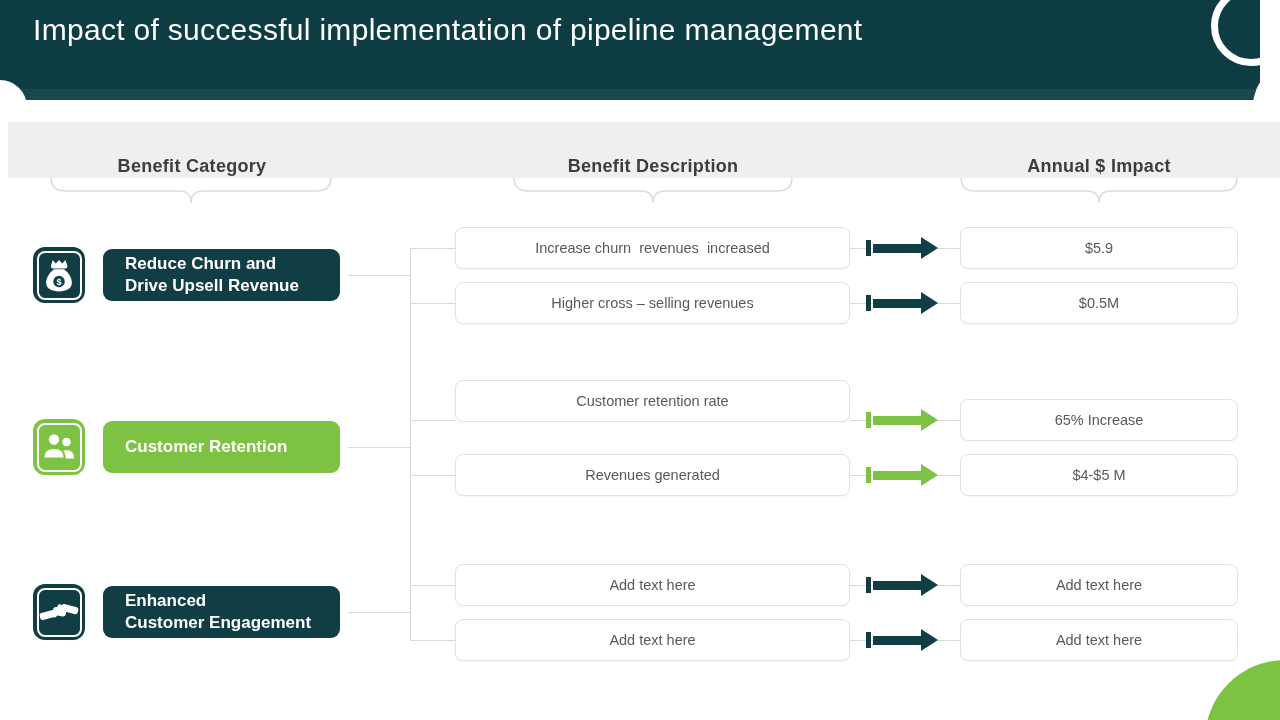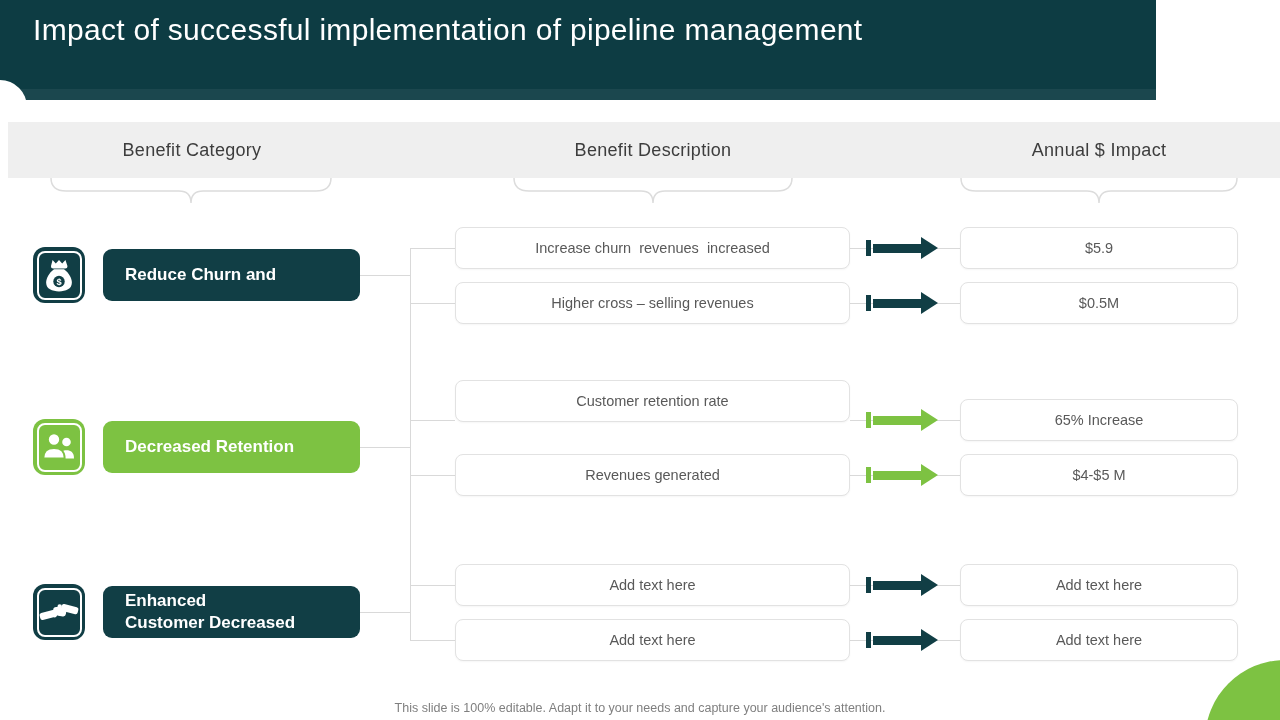--- a/index.html
+++ b/index.html
@@ -11,46 +11,46 @@
     --line:#d9d9d9;
     --text-dark:#3d3d3d;
     --text-gray:#595959;
     --footer-gray:#7f7f7f;
   }
   *{margin:0;padding:0;box-sizing:border-box;}
   body{font-family:"Liberation Sans",sans-serif;background:#888;}
   .slide{position:relative;width:1280px;height:720px;background:#ffffff;overflow:hidden;}
 
   
-  .header{position:absolute;left:0;top:0;width:1156px;height:100px;background:var(--header-teal,#0d3c43);}
+  .header{position:absolute;left:0;top:0;width:1260px;height:100px;background:var(--header-teal,#0d3c43);}
   .header-band{position:absolute;left:0;bottom:0;width:100%;height:11px;background:rgba(255,255,255,0.06);}
   .slide-title{position:absolute;left:33px;top:13px;color:#ffffff;font-size:30px;font-weight:400;letter-spacing:0.3px;}
   .slide-subtitle{position:absolute;left:33px;top:66px;color:rgba(255,255,255,0.95);font-size:11px;font-weight:400;}
   .ring{position:absolute;left:1211px;top:-14px;width:80px;height:80px;border:7px solid #ffffff;border-radius:50%;background:transparent;}
   .notch{position:absolute;background:#ffffff;border-radius:50%;}
   .notch-right{left:1253px;top:62px;width:88px;height:88px;}
   .notch-left{left:-27px;top:80px;width:54px;height:54px;}
 
   
   .col-bar{position:absolute;left:8px;top:122px;width:1272px;height:56px;background:var(--bar-bg,#efefef);}
-  .col-label{position:absolute;top:140px;width:300px;text-align:center;font-size:18px;font-weight:normal;color:var(--text-dark,#3d3d3d);letter-spacing:0.3px;}
+  .col-label{position:absolute;top:156px;width:300px;text-align:center;font-size:18px;font-weight:bold;color:var(--text-dark,#3d3d3d);letter-spacing:0.3px;}
   .col1{left:42px;} .col2{left:503px;} .col3{left:949px;}
   .brace{position:absolute;top:178px;height:26px;}
 
   
   .vline{position:absolute;left:410px;top:248px;width:1px;height:392px;background:var(--line,#d9d9d9);}
   .hline{position:absolute;height:1px;background:var(--line,#d9d9d9);}
 
   
   .icon-tile{position:absolute;left:33px;width:52px;height:56px;border-radius:12px;}
   .icon-tile::after{content:"";position:absolute;inset:3.5px;border:2px solid #ffffff;border-radius:8px;}
   .icon-tile svg{position:absolute;left:6px;top:8px;}
   .tile-dark{background:var(--dark-teal,#113e45);}
   .tile-green{background:var(--green,#7dc242);}
-  .cat-box{position:absolute;left:103px;width:257px;height:52px;border-radius:9px;color:#ffffff;
+  .cat-box{position:absolute;left:103px;width:237px;height:52px;border-radius:9px;color:#ffffff;
            font-size:17px;font-weight:bold;line-height:1.3;display:flex;flex-direction:column;justify-content:center;padding-left:22px;}
   .cat-dark{background:var(--dark-teal,#113e45);}
   .cat-green{background:var(--green,#7dc242);}
 
   
   .row-box{position:absolute;height:42px;background:#ffffff;border:1px solid var(--box-border,#e2e2e2);
            border-radius:8px;display:flex;align-items:center;justify-content:center;
            font-size:14.5px;color:var(--text-gray,#595959);box-shadow:0 1px 2px rgba(0,0,0,0.04);}
   .desc-box{left:455px;width:395px;}
   .impact-box{left:960px;width:278px;}
@@ -117,47 +117,48 @@
   <div class="icon-tile tile-dark" style="top:247px">
     <svg width="40" height="40" viewBox="0 0 56 56">
       <path d="M19,7 l4.5,5 4.5,-5 4.5,5 4.5,-5 2.8,8.5 q0.2,3.5 -3.2,3.5 h-16.6 q-3.4,0 -3.2,-3.5 z" fill="#ffffff"></path>
       <path d="M21,20 h14 c7,5.5 11,12.5 11,19 c0,8.5 -8.5,12 -18,12 c-9.5,0 -18,-3.5 -18,-12 c0,-6.5 4,-13.5 11,-19 z" fill="#ffffff"></path>
       <circle cx="28" cy="37" r="8" fill="#113e45"></circle>
       <text x="28" y="41.5" text-anchor="middle" font-size="13" font-weight="bold" fill="#ffffff" font-family="Liberation Sans, sans-serif">$</text>
     </svg>
   </div>
   <div class="cat-box cat-dark" style="top:249px">
     <span>Reduce Churn and</span>
+    <span>Drive Upsell Revenue</span>
   </div>
 
   <div class="icon-tile tile-green" style="top:419px">
     <svg width="40" height="40" viewBox="0 0 56 56">
       <circle cx="38.5" cy="21" r="6" fill="#ffffff"></circle>
       <path d="M28,44 c0,-8.5 4.5,-11.5 10.5,-11.5 c6,0 10.5,3 10.5,11.5 z" fill="#ffffff"></path>
       <circle cx="21" cy="17.5" r="8.5" fill="#ffffff" stroke="#7dc242" stroke-width="2.5"></circle>
       <path d="M6,44 c0,-11 6.5,-14.5 15,-14.5 c8.5,0 15,3.5 15,14.5 z" fill="#ffffff" stroke="#7dc242" stroke-width="2.5"></path>
     </svg>
   </div>
   <div class="cat-box cat-green" style="top:421px">
-    <span>Decreased Retention</span>
+    <span>Customer Retention</span>
   </div>
 
   <div class="icon-tile tile-dark" style="top:584px">
     <svg width="40" height="40" viewBox="0 0 56 56">
       <rect x="1" y="27" width="24" height="10" rx="3" transform="rotate(-14 13 32)" fill="#ffffff"></rect>
       <rect x="31" y="19" width="24" height="10" rx="3" transform="rotate(14 43 24)" fill="#ffffff"></rect>
       <rect x="20" y="21" width="13" height="12" rx="4" fill="#ffffff"></rect>
       <rect x="26" y="23" width="12" height="11" rx="4" transform="rotate(8 32 28)" fill="#ffffff"></rect>
       <circle cx="29" cy="20.5" r="3.2" fill="#ffffff"></circle>
       <circle cx="22" cy="33" r="2.6" fill="#ffffff"></circle>
     </svg>
   </div>
   <div class="cat-box cat-dark" style="top:586px">
     <span>Enhanced</span>
-    <span>Customer Decreased</span>
+    <span>Customer Engagement</span>
   </div>
 
   <div class="row-box desc-box" style="top:227px">
       <span>Increase churn  revenues  increased</span>
     </div>
   <div class="arrow arrow-dark" style="top:237px">
       <span class="tail"></span>
       <span class="shaft"></span>
       <span class="head"></span>
     </div>
@@ -218,16 +219,15 @@
     </div>
   <div class="arrow arrow-dark" style="top:629px">
       <span class="tail"></span>
       <span class="shaft"></span>
       <span class="head"></span>
     </div>
   <div class="row-box impact-box" style="top:619px">
       <span>Add text here</span>
     </div>
 
-  <div class="footer">This slide is 100% editable. Adapt it to your needs and capture your audience's attention.</div>
   <div class="corner-circle"></div>
 
 </div>
 
 </body></html>

